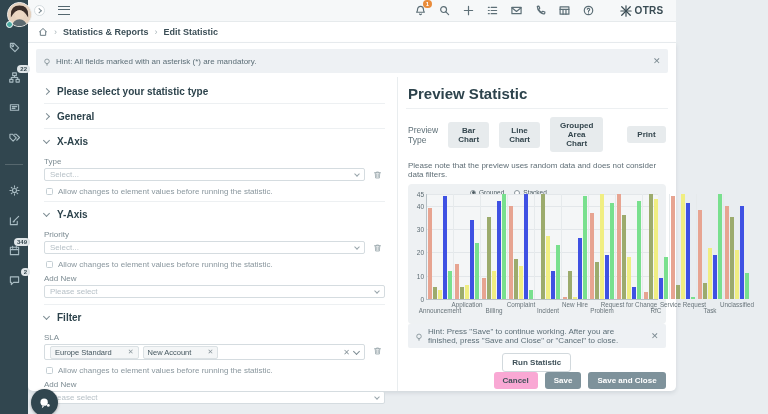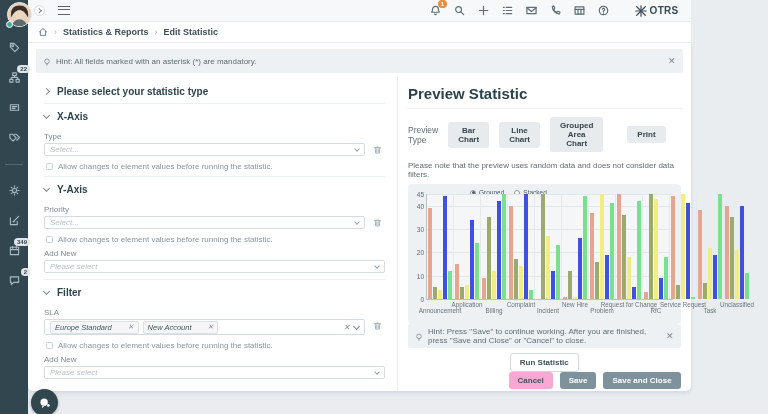--- a/index.html
+++ b/index.html
@@ -71,42 +71,42 @@
   
   .sec-head { display:flex; align-items:center; gap:8px; padding:7px 0 6px 0;
     border-top:1px solid #edf0f2; }
   .sec-head:first-child { border-top:none; }
   .sec-title { font-size:10px; font-weight:bold; color:#2d434c; }
   .chev { width:5px; height:5px; border-right:1.3px solid #7d8c93;
     border-bottom:1.3px solid #7d8c93; display:inline-block; }
   .chev.right { transform:rotate(-45deg); }
   .chev.down  { transform:rotate(45deg); margin-top:-2px; }
   .f-label { font-size:8px; color:#7c8b92; margin:4px 0 2px 0; }
-  .f-row { display:flex; align-items:flex-start; gap:8px;font-style:italic; }
+  .f-row { display:flex; align-items:flex-start; gap:8px; }
   .select { flex:1; height:13px; border:1px solid #d5dce0; border-radius:2px; background:#fff;
     display:flex; align-items:center; padding:0 5px; gap:4px; }
   .placeholder { font-size:8px; color:#b7c1c7; }
   .select .chev { margin-left:auto; width:4px; height:4px; border-color:#98a5ab; }
   .trash { width:12px; height:13px; color:#9aa7ad; flex:none; display:flex; align-items:center; }
   .trash svg { width:9px; height:10px; stroke:currentColor; fill:none; stroke-width:1.1;
     stroke-linecap:round; }
   .chk-row { display:flex; align-items:center; gap:5px; margin:6px 0 5px 2px; }
   .checkbox { width:7px; height:7px; border:1px solid #c5cfd4; border-radius:1.5px; background:#fff; flex:none; }
   .chk-label { font-size:8px; color:#8a979e; }
   .multiselect { flex:1; height:16px; border:1px solid #d5dce0; border-radius:2px;
     display:flex; align-items:center; gap:4px; padding:0 5px; }
   .tag { display:flex; align-items:center; gap:16px; border:1px solid #dbe1e4; background:#f4f6f7;
     border-radius:2px; font-size:7.5px; color:#44565e; padding:1px 4px; line-height:1.2; }
   .tag .x { color:#8b979d; font-size:7px; }
   .ms-clear { margin-left:auto; font-size:8px; color:#8b979d; }
 
   
   .pv-title { font-size:15px; font-weight:bold; color:#2d434c; padding:4px 2px 6px 2px;
     border-bottom:1px solid #edf0f2; }
-  .pv-type-row { display:flex; align-items:center; gap:10px; margin:8px 17px 2px 2px; }
+  .pv-type-row { display:flex; align-items:center; gap:10px; margin:8px 2px 2px 2px; }
   .pv-type-label { font-size:8.5px; color:#5f7078; }
   .pv-btn { background:#e7ebed; border:none; border-radius:3px; color:#33454d;
     font-size:8px; font-weight:bold; padding:4px 10px; font-family:inherit; }
   .pv-note { font-size:8px; color:#5f6e76; margin:7px 2px 5px 2px; }
 
   .chart-panel { position:relative; background:#eef1f3; border-radius:4px; height:140px;
     flex:none; margin:0 2px; }
   .plot { position:absolute; left:18px; right:8px; top:10px; bottom:24px; background:#f4f6f7;
     border-left:1px solid #b9c2c7; border-bottom:1px solid #b9c2c7; }
   .gridline { position:absolute; left:0; right:0; border-top:1px solid #e3e7ea; }
@@ -316,20 +316,24 @@
 
       <div class="cols">
 
         <div class="col-left">
 
           <div class="sec-head">
             <span class="chev right"></span>
             <span class="sec-title">Please select your statistic type</span>
           </div>
 
+          <div class="sec-head">
+            <span class="chev right"></span>
+            <span class="sec-title">General</span>
+          </div>
 
           <div class="sec-head">
             <span class="chev down"></span>
             <span class="sec-title">X-Axis</span>
           </div>
           <div class="f-label">Type</div>
           <div class="f-row">
             <div class="select">
               <span class="placeholder">Select...</span>
               <span class="chev down"></span>

